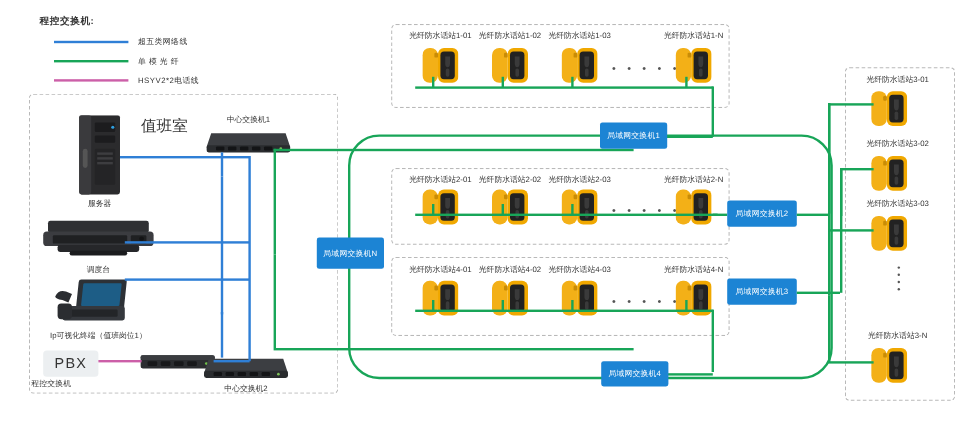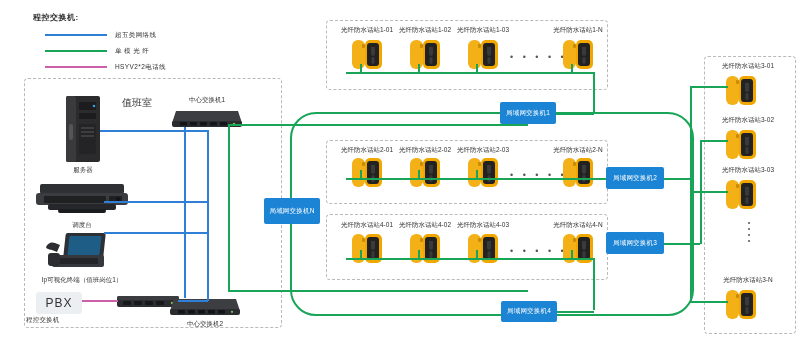--- a/index.html
+++ b/index.html
@@ -14,21 +14,21 @@
   .legend-row{display:flex;align-items:center;height:10px;}
   .legend-line{width:62px;height:2px;display:block;}
   .legend-label{font-size:6.5px;margin-left:8px;white-space:nowrap;letter-spacing:.4px;}
 
   
   .dash{position:absolute;border:1px dashed #b9b9b9;border-radius:4px;background:transparent;}
 
   
   .lbl{position:absolute;font-size:6.5px;white-space:nowrap;color:#333;letter-spacing:.2px;}
   .lbl-c{position:absolute;font-size:6.5px;white-space:nowrap;color:#333;transform:translateX(-50%);text-align:center;}
-  .lbl-big{font-size:10px;}
+  .lbl-big{font-size:13px;}
 
   
   .chip{position:absolute;background:#1c84d4;color:#fff;font-size:6.5px;
         display:flex;align-items:center;justify-content:center;border-radius:2px;
         white-space:nowrap;letter-spacing:.2px;}
 
   
   .ln{position:absolute;}
   .h{height:1.6px;}
   .v{width:1.6px;}

